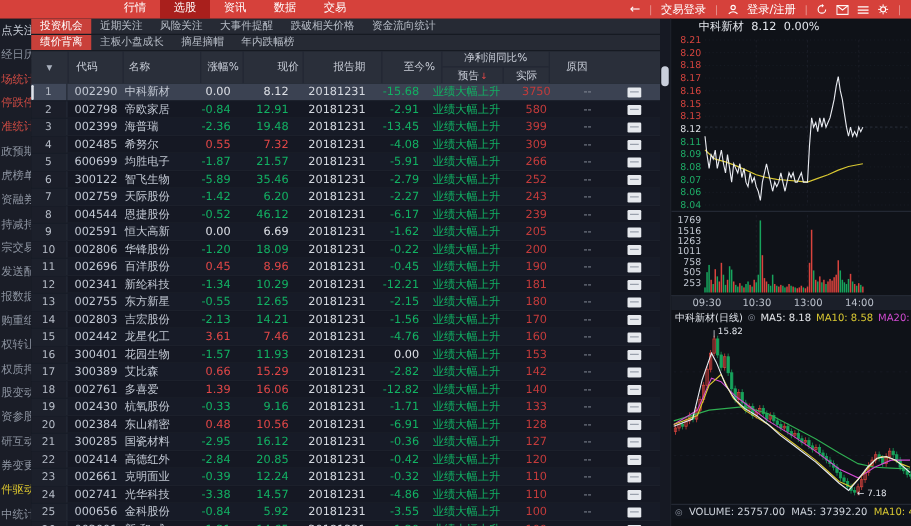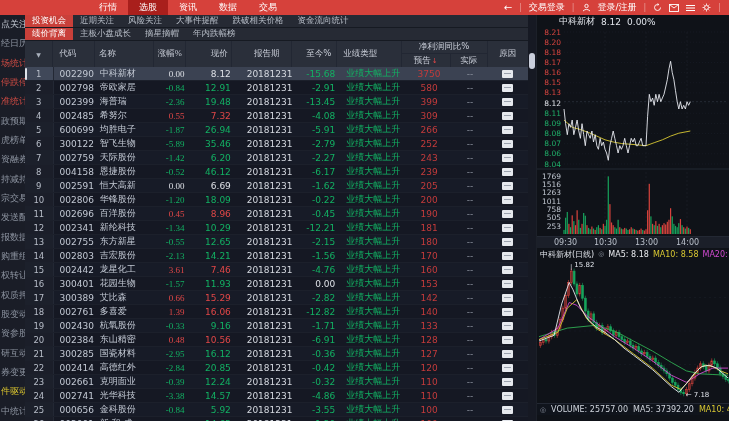--- a/index.html
+++ b/index.html
@@ -33,21 +33,21 @@
   .tabrow{height:29px;background:#262a34;border-bottom:1px solid #161a22;display:flex;align-items:stretch;font-size:8.5px;color:#b9bfc9;}
   .tab{padding:0 7px;display:flex;align-items:center;cursor:pointer;white-space:nowrap;}
   .tab.active{background:#c9403a;color:#fff;}
 
   
   .thead{height:26px;background:#2a2f3a;display:flex;font-size:8.5px;color:#c9ced8;}
   .th{display:flex;align-items:center;border-right:1px solid #222733;}
   .c0{width:30px;justify-content:center;}
   .c1{width:44px;padding-left:6px;}
   .c2{width:62px;padding-left:4px;}
-  .c3{width:34px;justify-content:flex-end;padding-right:3px;font-family:Liberation Serif, serif;}
+  .c3{width:34px;justify-content:flex-end;padding-right:3px;}
   .c4{width:36px;justify-content:flex-end;padding-right:3px;margin-left:12px;}
   .c5{width:52px;justify-content:center;margin-left:11px;}
   .c6{width:48px;justify-content:flex-end;padding-right:5px;}
   .c7{width:68px;padding-left:6px;}
   .c8{width:50px;justify-content:center;}
   .c9{width:36px;justify-content:center;}
   .c10{width:43px;justify-content:center;border-right:none;}
   .np-group{width:86px;display:flex;flex-direction:column;border-right:1px solid #222733;}
   .np-top{height:13px;display:flex;align-items:center;justify-content:center;border-bottom:1px solid #222733;}
   .np-bottom{height:13px;display:flex;}
@@ -196,21 +196,20 @@
       <div class="thead">
         <div class="th c0">
             <span class="sort-tri">▼</span>
           </div>
         <div class="th c1">代码</div>
         <div class="th c2">名称</div>
         <div class="th c3">涨幅%</div>
         <div class="th c4">现价</div>
         <div class="th c5">报告期</div>
         <div class="th c6">至今%</div>
-        <div class="th c7">业绩类型</div>
         <div class="np-group">
           <div class="np-top">净利润同比%</div>
           <div class="np-bottom">
             <div class="th c8" style="border-right:1px solid #222733;">
               <span>预告</span>
                 <span class="sort-down">↓</span>
             </div>
             <div class="th c9" style="border-right:none;">实际</div>
           </div>
         </div>
@@ -277,21 +276,21 @@
             <div class="td c9 dimtxt">--</div>
             <div class="td c10">
               <div class="reason-icon"></div>
             </div>
           </div>
           <div class="trow">
             <div class="td c0 ">5</div>
             <div class="td c1 codetxt">600699</div>
             <div class="td c2 nametxt">均胜电子</div>
             <div class="td c3 down">-1.87</div>
-            <div class="td c4 down">26.94</div>
+            <div class="td c4 down">21.57</div>
             <div class="td c5 wtxt">20181231</div>
             <div class="td c6 down">-5.91</div>
             <div class="td c7 down">业绩大幅上升</div>
             <div class="td c8 fc">266</div>
             <div class="td c9 dimtxt">--</div>
             <div class="td c10">
               <div class="reason-icon"></div>
             </div>
           </div>
           <div class="trow">
@@ -319,21 +318,21 @@
             <div class="td c6 down">-2.27</div>
             <div class="td c7 down">业绩大幅上升</div>
             <div class="td c8 fc">243</div>
             <div class="td c9 dimtxt">--</div>
             <div class="td c10">
               <div class="reason-icon"></div>
             </div>
           </div>
           <div class="trow">
             <div class="td c0 ">8</div>
-            <div class="td c1 codetxt">004158</div>
+            <div class="td c1 codetxt">004544</div>
             <div class="td c2 nametxt">恩捷股份</div>
             <div class="td c3 down">-0.52</div>
             <div class="td c4 down">46.12</div>
             <div class="td c5 wtxt">20181231</div>
             <div class="td c6 down">-6.17</div>
             <div class="td c7 down">业绩大幅上升</div>
             <div class="td c8 fc">239</div>
             <div class="td c9 dimtxt">--</div>
             <div class="td c10">
               <div class="reason-icon"></div>

